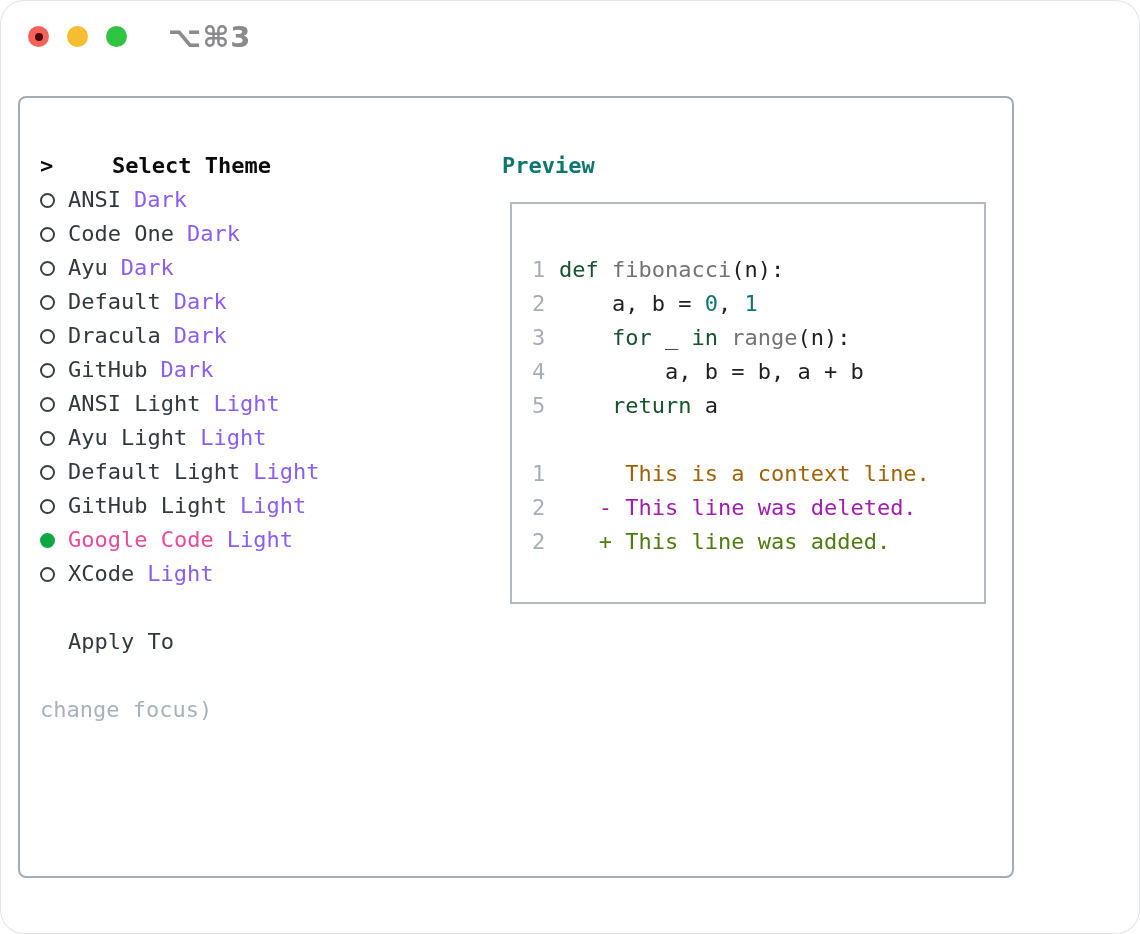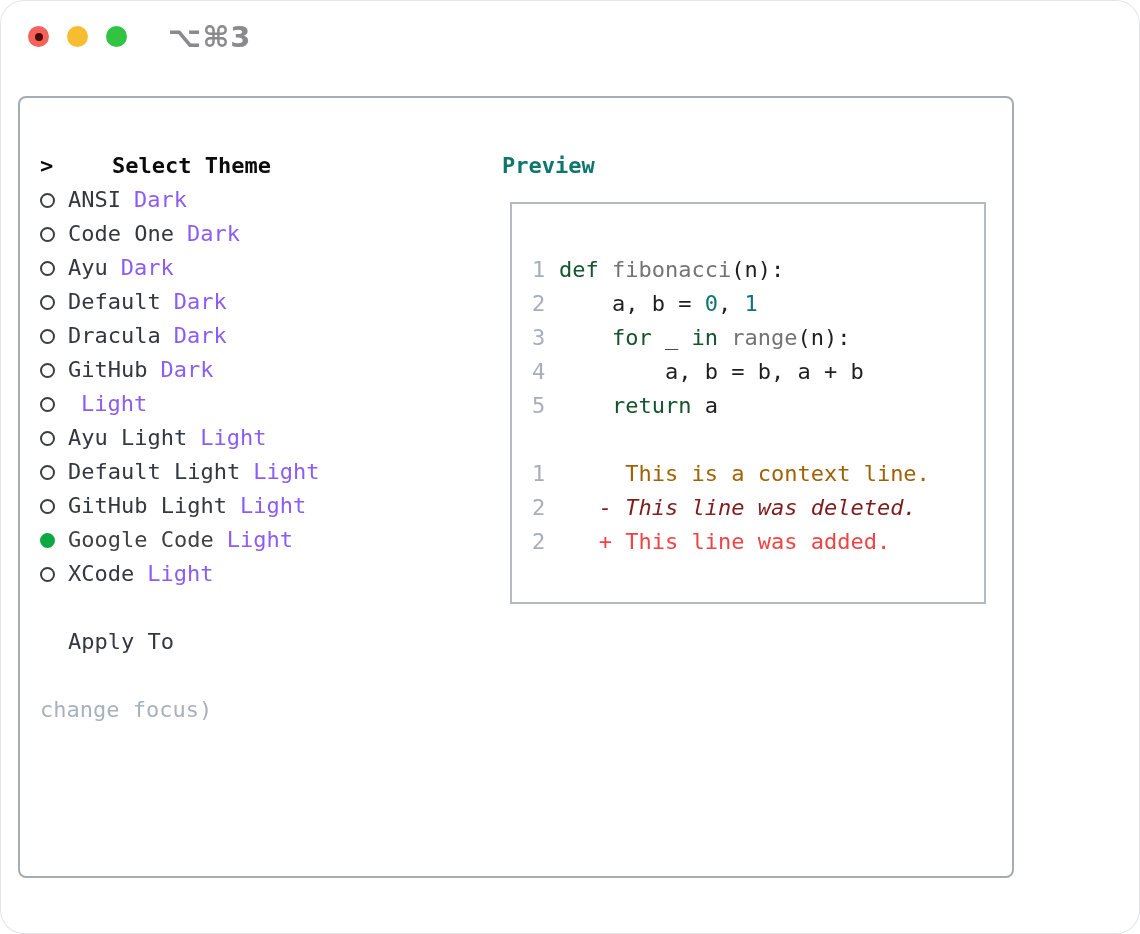--- a/index.html
+++ b/index.html
@@ -82,21 +82,21 @@
   .radio-cell { width: 28px; flex: 0 0 28px; display: flex; align-items: center; }
   .radio {
     width: 15px; height: 15px;
     border: 2px solid #3a3f45;
     border-radius: 50%;
     box-sizing: border-box;
   }
   .radio.on { background: #0ca843; border-color: #0ca843; }
   .title-text { font-weight: bold; color: #0b0b0c; margin-left: 44px; }
   .name { color: #33383e; }
-  .name.sel { color: #404040; }
+  .name.sel { color: #ec4899; }
   .variant { color: #8b5cf6; margin-left: 13px; }
   .hint { color: #a8b2bc; }
   .blank { height: 34px; }
 
   
   .preview-title {
     position: absolute;
     left: 482px; top: 51px;
     height: 34px; line-height: 34px;
     font-size: 22px;
@@ -113,22 +113,22 @@
   }
   .code-area { padding: 49px 0 0 20px; font-size: 22px; }
   .cline { height: 34px; line-height: 34px; display: flex; white-space: pre; }
   .ln { width: 13px; flex: 0 0 13px; color: #a6aeb9; text-align: left; }
   .code { margin-left: 14px; white-space: pre; }
   .tk-kw  { color: #14532d; }
   .tk-fn  { color: #737373; }
   .tk-num { color: #0e7474; }
   .tk-pl  { color: #1f1f1f; }
   .tk-ctx { color: #a16207; }
-  .tk-del { color: #7f1d1d; font-style: italic; }
-  .tk-add { color: #ef4444; text-align: center; }
+  .tk-del { color: #a21caf; }
+  .tk-add { color: #4d7c0f; text-align: center; }
 </style>
 </head>
 <body>
 
 <div class="window">
 
   <div class="titlebar">
     <div class="lights">
       <div class="light red"></div>
       <div class="light yellow"></div>
@@ -144,21 +144,21 @@
         <span class="marker">&gt;</span>
         <span class="title-text">Select Theme</span>
       </div>
       <div id="theme-list">
           <div class="row"><span class="radio-cell"><span class="radio"></span></span><span class="name">ANSI</span><span class="variant">Dark</span></div>
           <div class="row"><span class="radio-cell"><span class="radio"></span></span><span class="name">Code One</span><span class="variant">Dark</span></div>
           <div class="row"><span class="radio-cell"><span class="radio"></span></span><span class="name">Ayu</span><span class="variant">Dark</span></div>
           <div class="row"><span class="radio-cell"><span class="radio"></span></span><span class="name">Default</span><span class="variant">Dark</span></div>
           <div class="row"><span class="radio-cell"><span class="radio"></span></span><span class="name">Dracula</span><span class="variant">Dark</span></div>
           <div class="row"><span class="radio-cell"><span class="radio"></span></span><span class="name">GitHub</span><span class="variant">Dark</span></div>
-          <div class="row"><span class="radio-cell"><span class="radio"></span></span><span class="variant">Light</span></div>
+          <div class="row"><span class="radio-cell"><span class="radio"></span></span><span class="name">ANSI Light</span><span class="variant">Light</span></div>
           <div class="row"><span class="radio-cell"><span class="radio"></span></span><span class="name">Ayu Light</span><span class="variant">Light</span></div>
           <div class="row"><span class="radio-cell"><span class="radio"></span></span><span class="name">Default Light</span><span class="variant">Light</span></div>
           <div class="row"><span class="radio-cell"><span class="radio"></span></span><span class="name">GitHub Light</span><span class="variant">Light</span></div>
           <div class="row"><span class="radio-cell"><span class="radio on"></span></span><span class="name sel">Google Code</span><span class="variant">Light</span></div>
           <div class="row"><span class="radio-cell"><span class="radio"></span></span><span class="name">XCode</span><span class="variant">Light</span></div>
         </div>
       <div class="blank"></div>
       <div class="row">
         <span class="marker"></span>
         <span class="name">Apply To</span>

